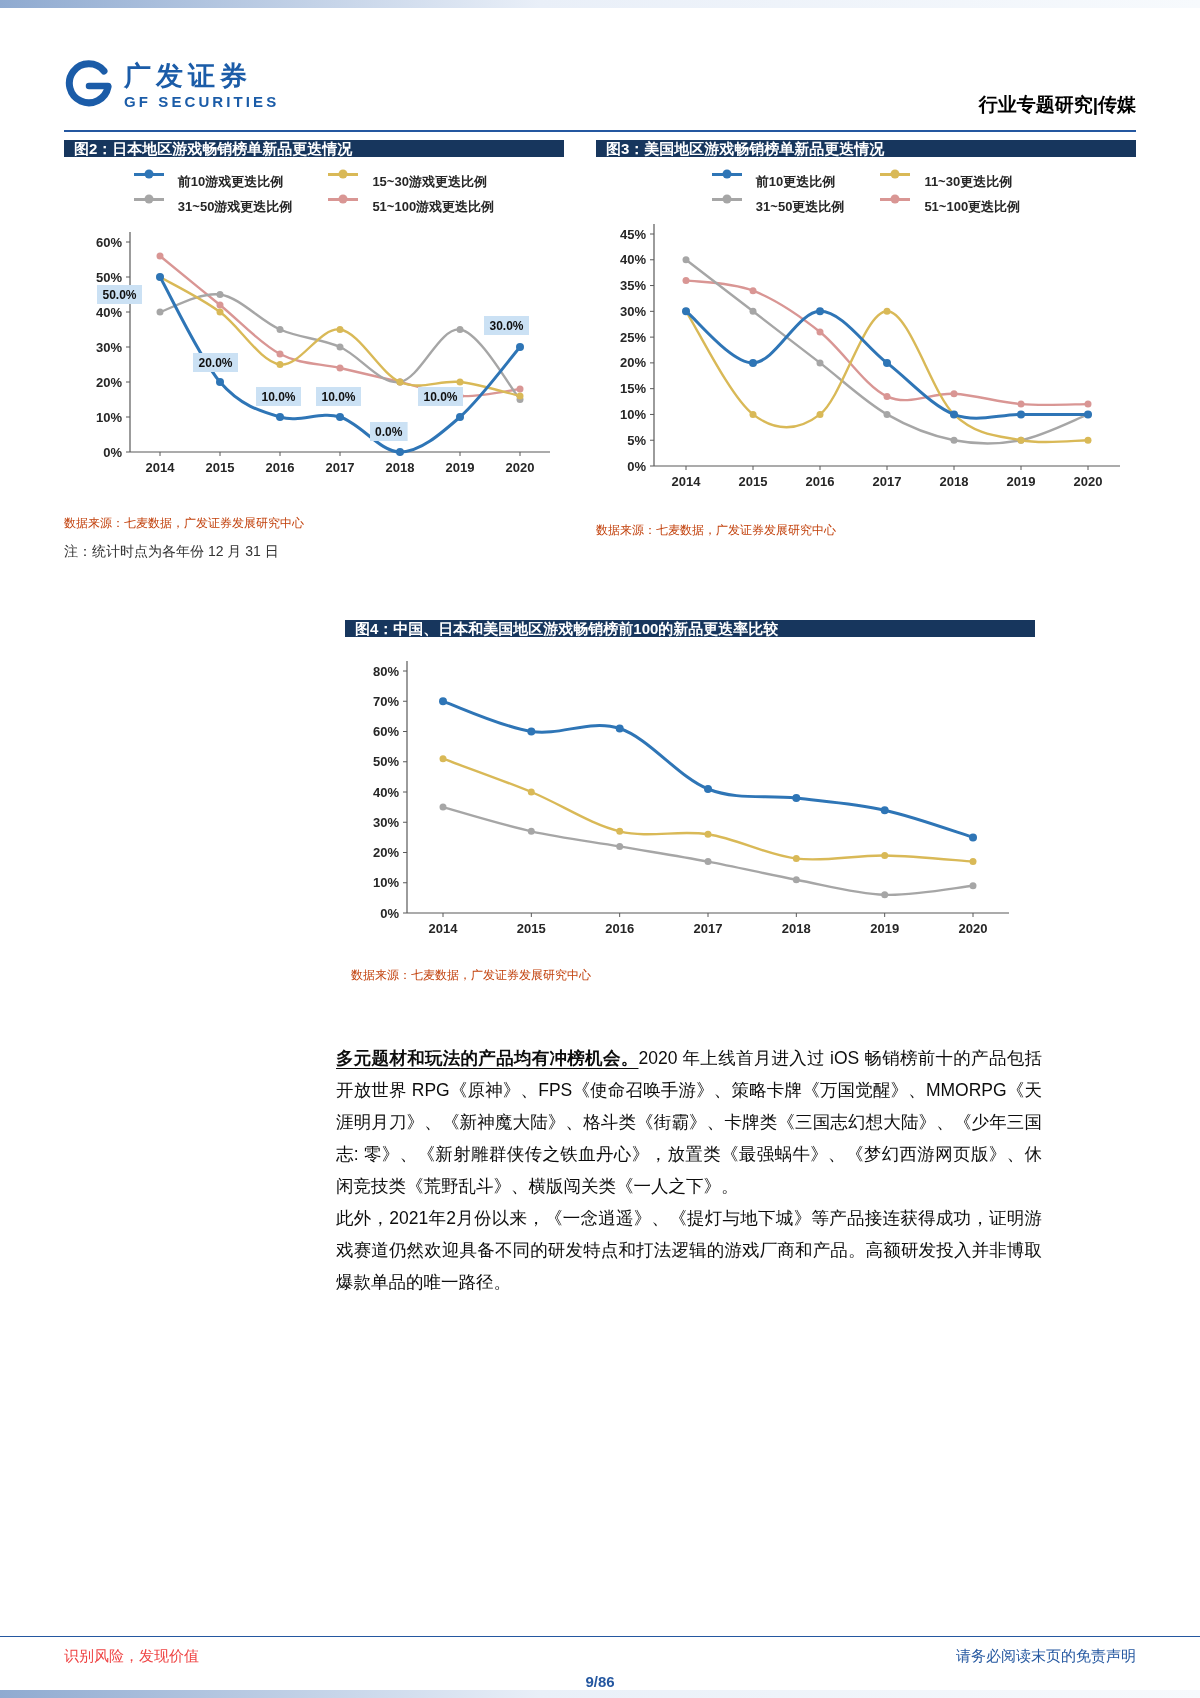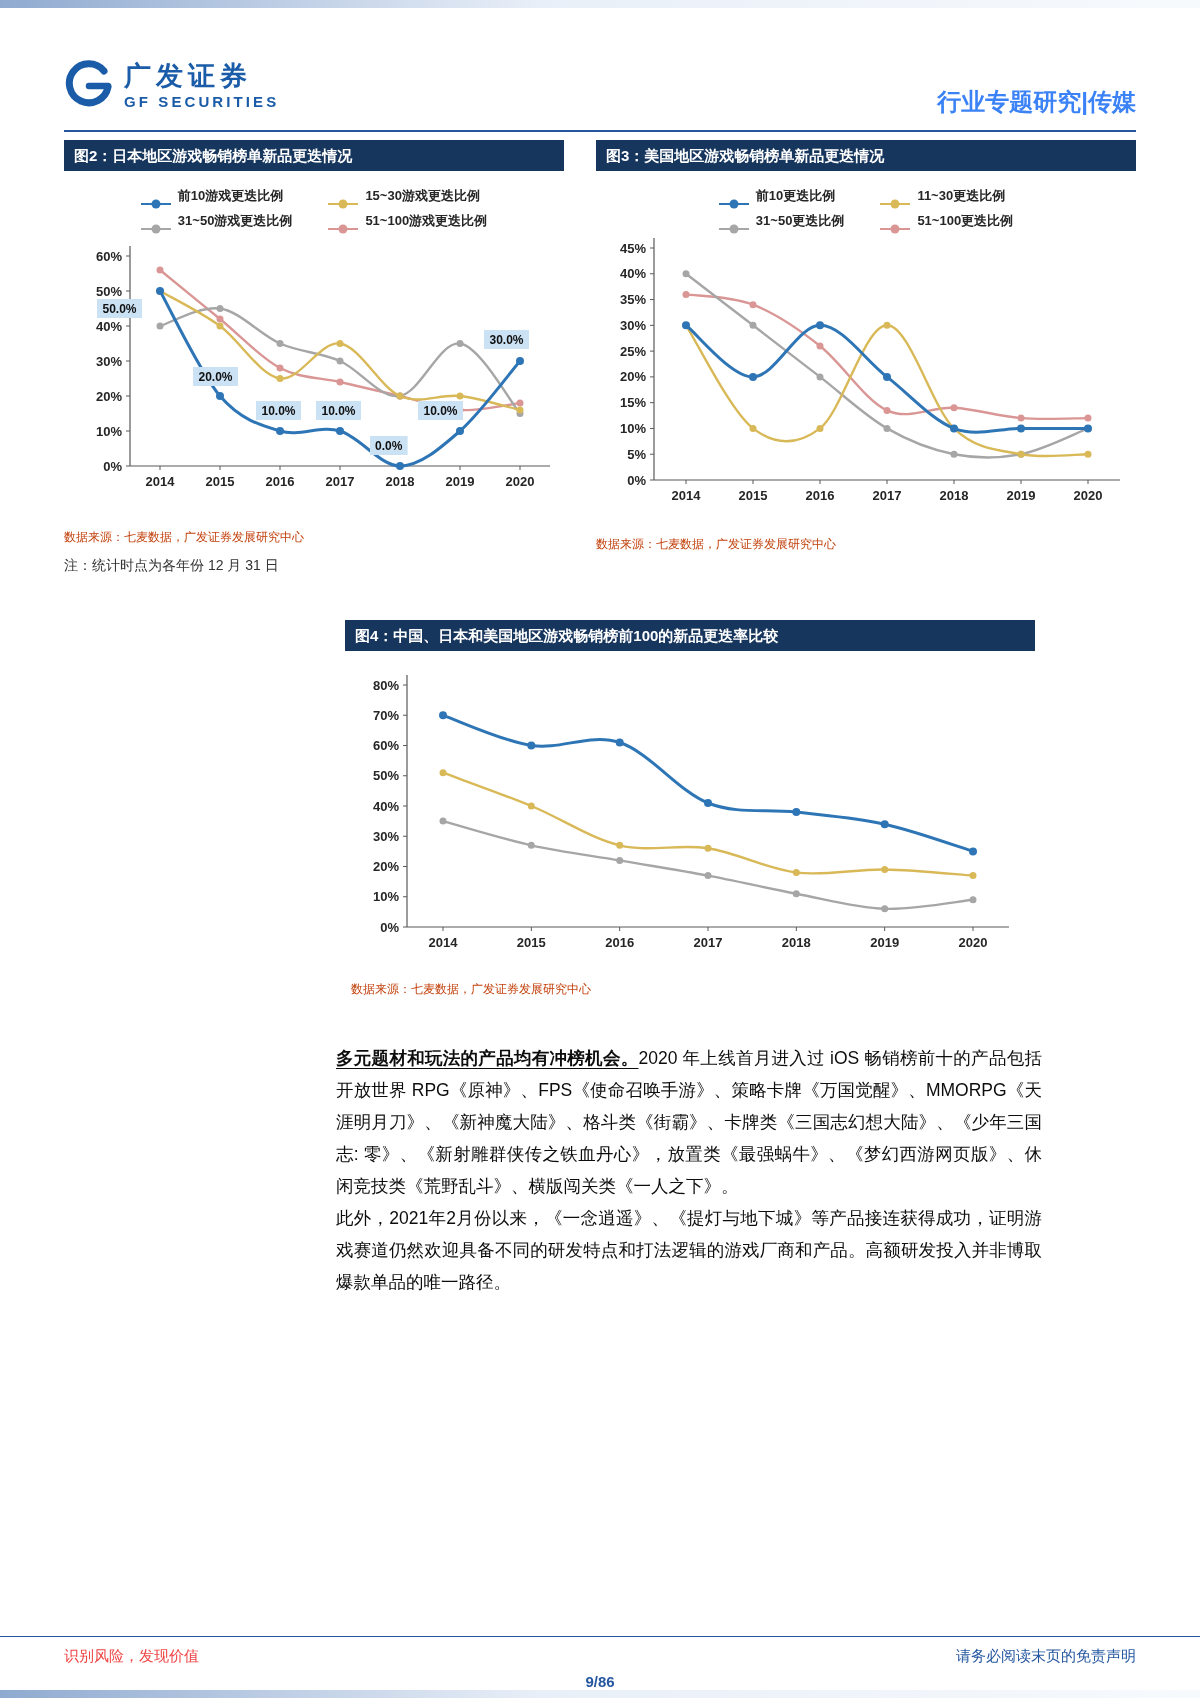--- a/index.html
+++ b/index.html
@@ -6,32 +6,32 @@
   html,body{width:1200px;height:1698px}
   body{position:relative;background:#fff;font-family:"Liberation Sans",sans-serif;overflow:hidden;color:#111}
   .strip{position:absolute;left:0;right:0;height:8px;background:linear-gradient(90deg,#8FAAD0 0%,#E9EFF8 45%,#F7FAFD 100%)}
   .strip.top{top:0}.strip.bottom{bottom:0}
 
   .header{position:absolute;left:64px;right:64px;top:60px;height:64px}
   .logo{display:flex;align-items:center;gap:10px}
   .logo-mark{width:50px;height:50px}
   .brand-cn{font-size:27px;font-weight:bold;color:#1B5CA8;letter-spacing:5px;line-height:30px}
   .brand-en{font-size:15px;color:#1B5CA8;font-weight:bold;letter-spacing:3.1px;margin-top:2px}
-  .doc-label{position:absolute;right:0;bottom:6px;font-size:24px;font-weight:bold;color:#3b82f6}
+  .doc-label{position:absolute;right:0;bottom:6px;font-size:19px;font-weight:bold;color:#000000}
   .header-rule{position:absolute;left:64px;right:64px;top:130px;border-top:2px solid #2457A0}
 
   .fig{position:absolute}
   .fig2{left:64px;top:140px;width:500px}
   .fig3{left:596px;top:140px;width:540px}
   .fig4{left:345px;top:620px;width:690px}
-  .fig-caption{background:#17365D;color:#fff;font-weight:bold;font-size:15px;line-height:17px;padding:7px 10px}
+  .fig-caption{background:#17365D;color:#fff;font-weight:bold;font-size:15px;line-height:17px;padding:0 10px}
   .legend{margin-top:16px}
   .legend-grid{display:grid;grid-template-columns:auto auto;column-gap:36px;row-gap:7px;justify-content:center}
   .legend-flex{display:flex;justify-content:center;gap:52px}
-  .legend-item{display:flex;align-items:flex-end;gap:7px}
+  .legend-item{display:flex;align-items:flex-start;gap:14px}
   .legend-key{position:relative;width:30px;height:2.5px;display:inline-block}
   .legend-dot{position:absolute;left:50%;top:50%;width:9px;height:9px;border-radius:50%;transform:translate(-50%,-50%)}
   .legend-label{font-size:13px;font-weight:600;color:#262626}
   .chart-svg{display:block;width:100%;margin-top:4px}
   svg text{font-family:"Liberation Sans",sans-serif}
   .axis-lab{font-size:13px;font-weight:700;fill:#262626}
   .pt-lab{font-size:12px;font-weight:700;fill:#101010}
   .fig-source{font-size:12px;color:#c2410c}
   .fig2 .fig-source{margin-top:30px}
   .fig3 .fig-source{margin-top:14px}

